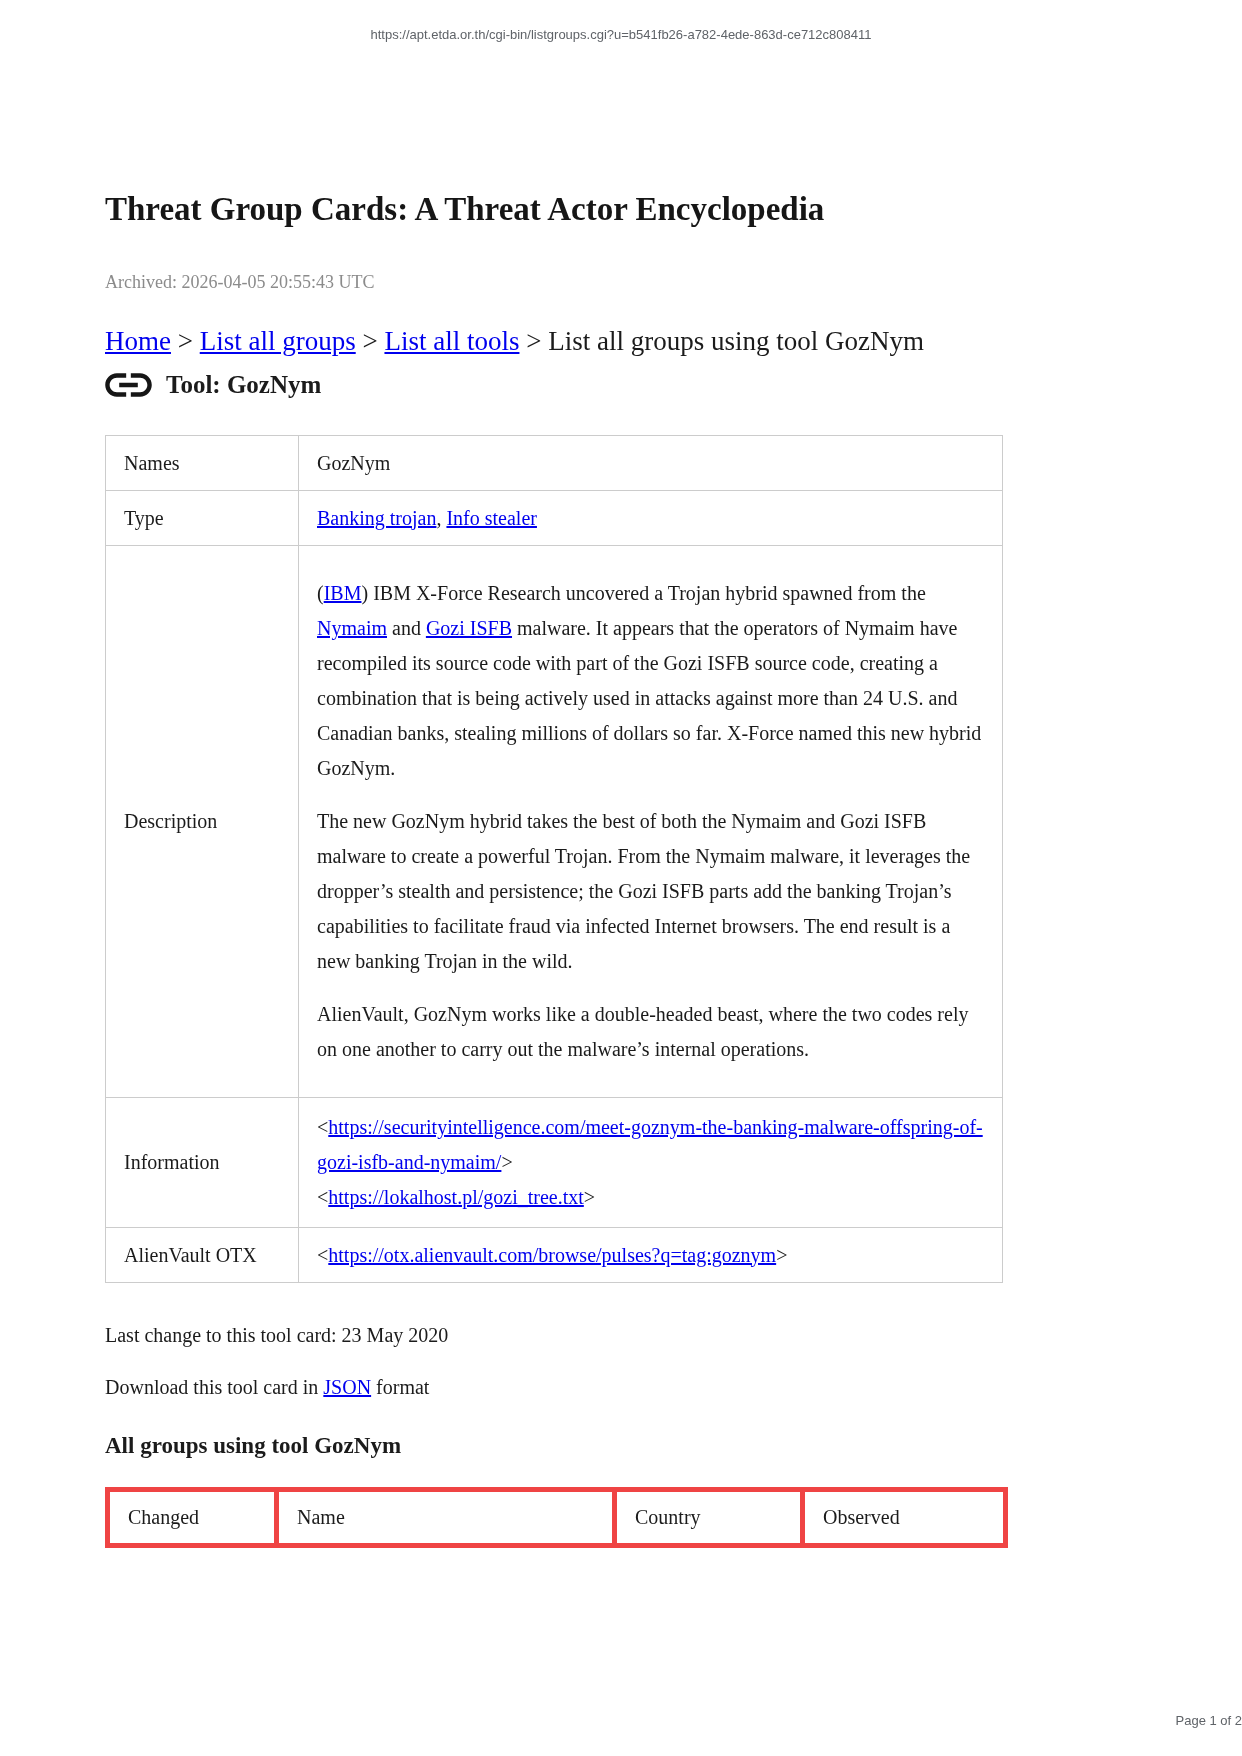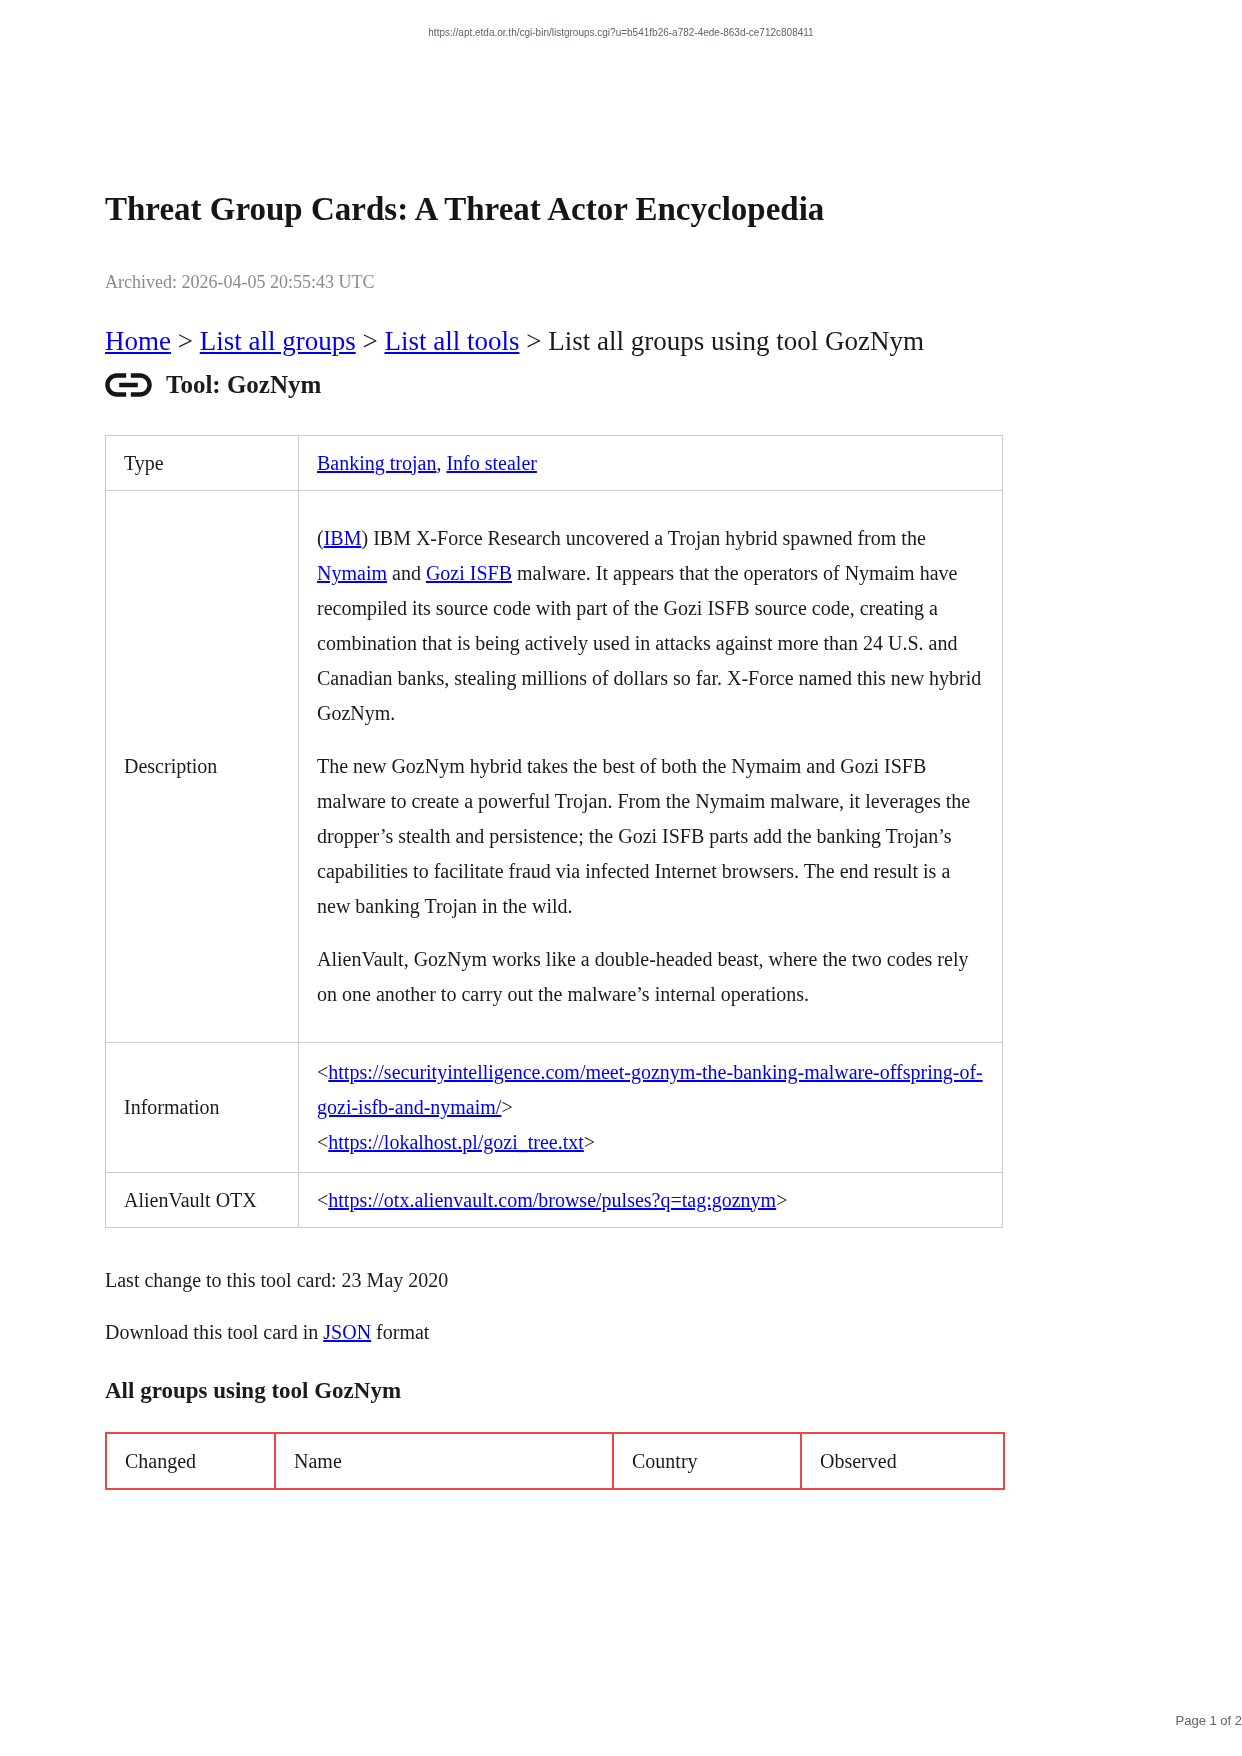--- a/index.html
+++ b/index.html
@@ -12,21 +12,21 @@
     font-family: "Liberation Serif", serif;
     color: #1b1b1b;
   }
   .print-header {
     position: absolute;
     top: 27px;
     left: 0;
     width: 100%;
     text-align: center;
     font-family: "Liberation Sans", sans-serif;
-    font-size: 10px;
+    font-size: 13px;
     color: #5f6368;
   }
   .print-footer {
     position: absolute;
     bottom: 28px;
     left: 0;
     width: 100%;
     text-align: right;
     font-family: "Liberation Sans", sans-serif;
     font-size: 13px;
@@ -110,21 +110,21 @@
     font-size: 23px;
     font-weight: bold;
   }
   table.groups {
     margin-top: 28px;
     width: 898px;
     border-collapse: collapse;
     table-layout: fixed;
   }
   table.groups td {
-    border: 2px solid #ef4444;
+    border: 5px solid #ef4444;
     font-size: 20px;
     font-weight: normal;
     height: 56px;
     padding: 0 18px;
     vertical-align: middle;
     text-align: left;
   }
 </style>
 </head>
 <body>
@@ -145,20 +145,24 @@
     <span>
       <svg class="link-icon-svg" width="47" height="24" viewBox="1.9 7 20.2 10" xmlns="http://www.w3.org/2000/svg">
         <path fill="#161616" d="M3.9 12c0-1.71 1.39-3.1 3.1-3.1h4V7H7c-2.76 0-5 2.24-5 5s2.24 5 5 5h4v-1.9H7c-1.71 0-3.1-1.39-3.1-3.1zM8 13h8v-2H8v2zm9-6h-4v1.9h4c1.71 0 3.1 1.39 3.1 3.1s-1.39 3.1-3.1 3.1h-4V17h4c2.76 0 5-2.24 5-5s-2.24-5-5-5z"></path>
       </svg>
     </span>
     <h2>Tool: GozNym</h2>
   </div>
 
   <table class="card">
     <tbody>
+        <tr class="short">
+      <td class="label">Names</td>
+      <td>GozNym</td>
+    </tr>
     <tr class="short">
       <td class="label">Type</td>
       <td><a>Banking trojan</a><span>, </span><a>Info stealer</a></td>
     </tr>
     <tr>
       <td class="label">Description</td>
       <td class="desc-cell">
         <p><span>(</span><a>IBM</a><span>) IBM X-Force Research uncovered a Trojan hybrid spawned from the </span><a>Nymaim</a><span> and </span><a>Gozi ISFB</a><span> malware. It appears that the operators of Nymaim have recompiled its source code with part of the Gozi ISFB source code, creating a combination that is being actively used in attacks against more than 24 U.S. and Canadian banks, stealing millions of dollars so far. X-Force named this new hybrid GozNym.</span></p>
         <p>The new GozNym hybrid takes the best of both the Nymaim and Gozi ISFB malware to create a powerful Trojan. From the Nymaim malware, it leverages the dropper’s stealth and persistence; the Gozi ISFB parts add the banking Trojan’s capabilities to facilitate fraud via infected Internet browsers. The end result is a new banking Trojan in the wild.</p>
         <p>AlienVault, GozNym works like a double-headed beast, where the two codes rely on one another to carry out the malware’s internal operations.</p>

